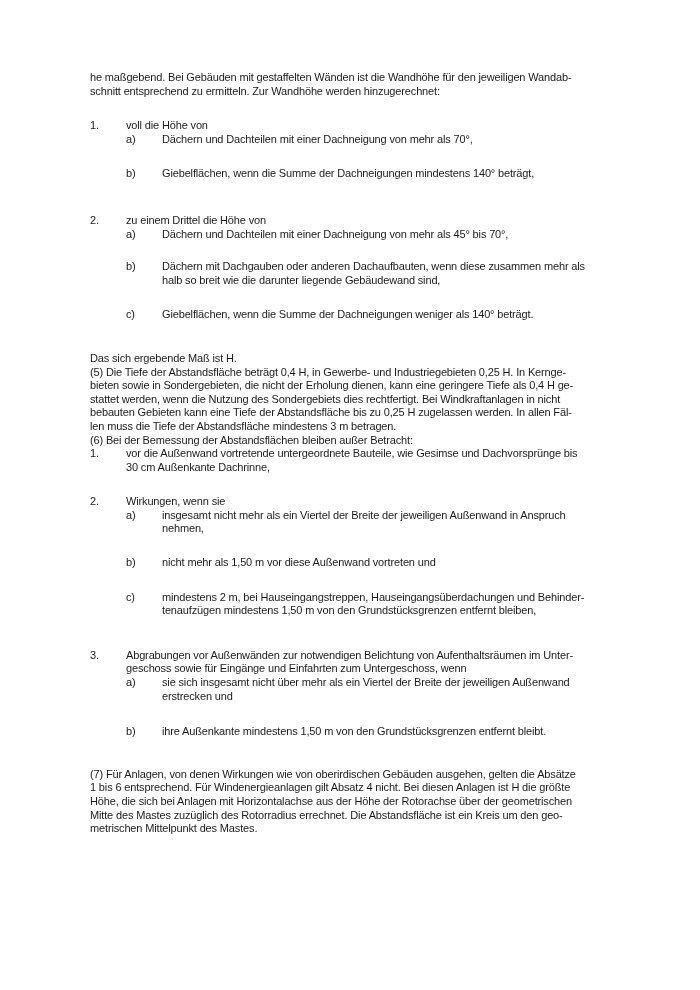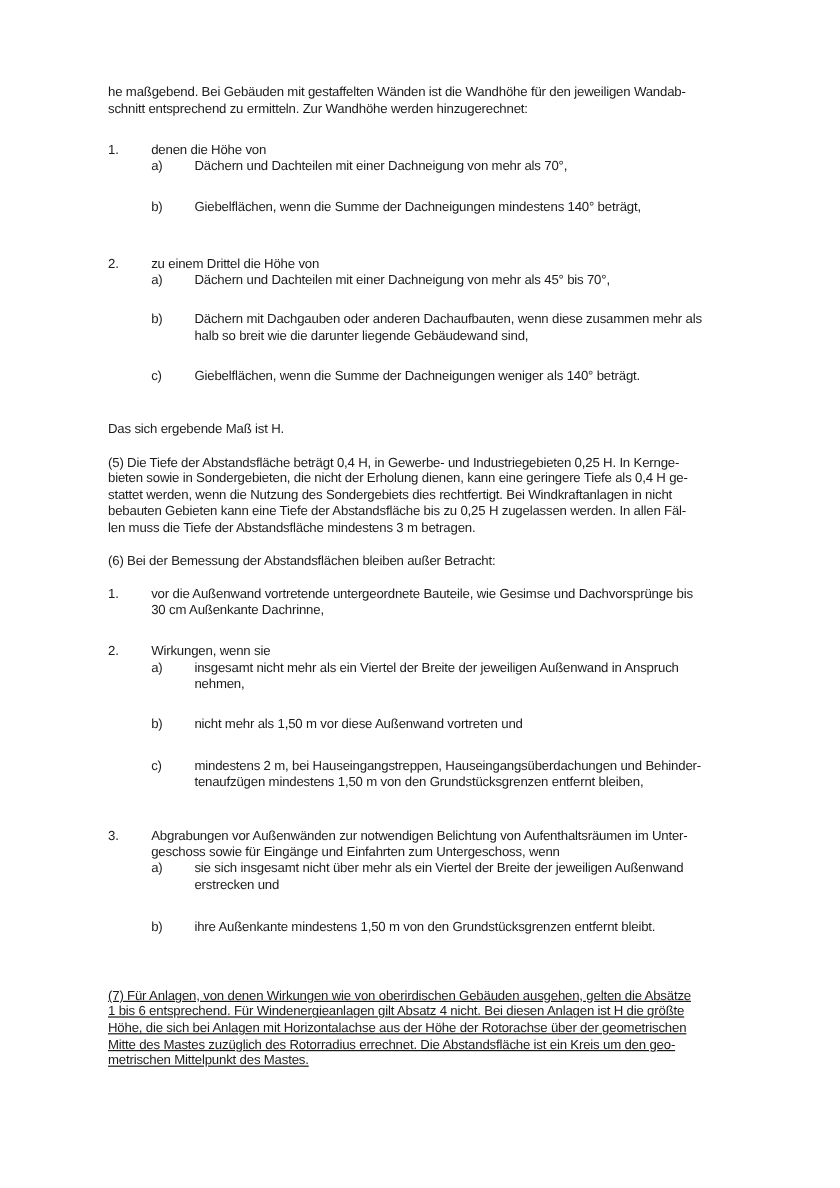--- a/index.html
+++ b/index.html
@@ -16,42 +16,42 @@
     letter-spacing:-0.15px;
     color:#1b1b1b;
     overflow:hidden;
   }
   .lines{white-space:pre;}
   .row{display:flex;align-items:flex-start;}
   .num{flex:0 0 36px;}
   .body{flex:1;min-width:0;}
   .sub{display:flex;align-items:flex-start;}
   .letter{flex:0 0 36px;}
-  .mt-14{margin-top:14px;}
+  .mt-14{}
   .mt-19{margin-top:19px;}
   .mt-20{margin-top:20px;}
   .mt-21{margin-top:21px;}
   .mt-22{margin-top:22px;}
   .mt-31{margin-top:31px;}
   .mt-33{margin-top:33px;}
-  .mt-43{margin-top:43px;text-decoration:underline;}
+  .mt-43{margin-top:29px;}
   .mt-45{margin-top:30px;}
 </style>
 </head>
 <body>
 
 <div class="page">
 
   <div class="lines">he maßgebend. Bei Gebäuden mit gestaffelten Wänden ist die Wandhöhe für den jeweiligen Wandab-
 schnitt entsprechend zu ermitteln. Zur Wandhöhe werden hinzugerechnet:</div>
 
   <div class="row mt-21">
     <span class="num">1.</span>
     <div class="body">
-      <div class="lines">denen die Höhe von</div>
+      <div class="lines">voll die Höhe von</div>
       <div class="sub">
         <span class="letter">a)</span>
         <div class="body lines">Dächern und Dachteilen mit einer Dachneigung von mehr als 70°,</div>
       </div>
       <div class="sub mt-21">
         <span class="letter">b)</span>
         <div class="body lines">Giebelflächen, wenn die Summe der Dachneigungen mindestens 140° beträgt,</div>
       </div>
     </div>
   </div>

